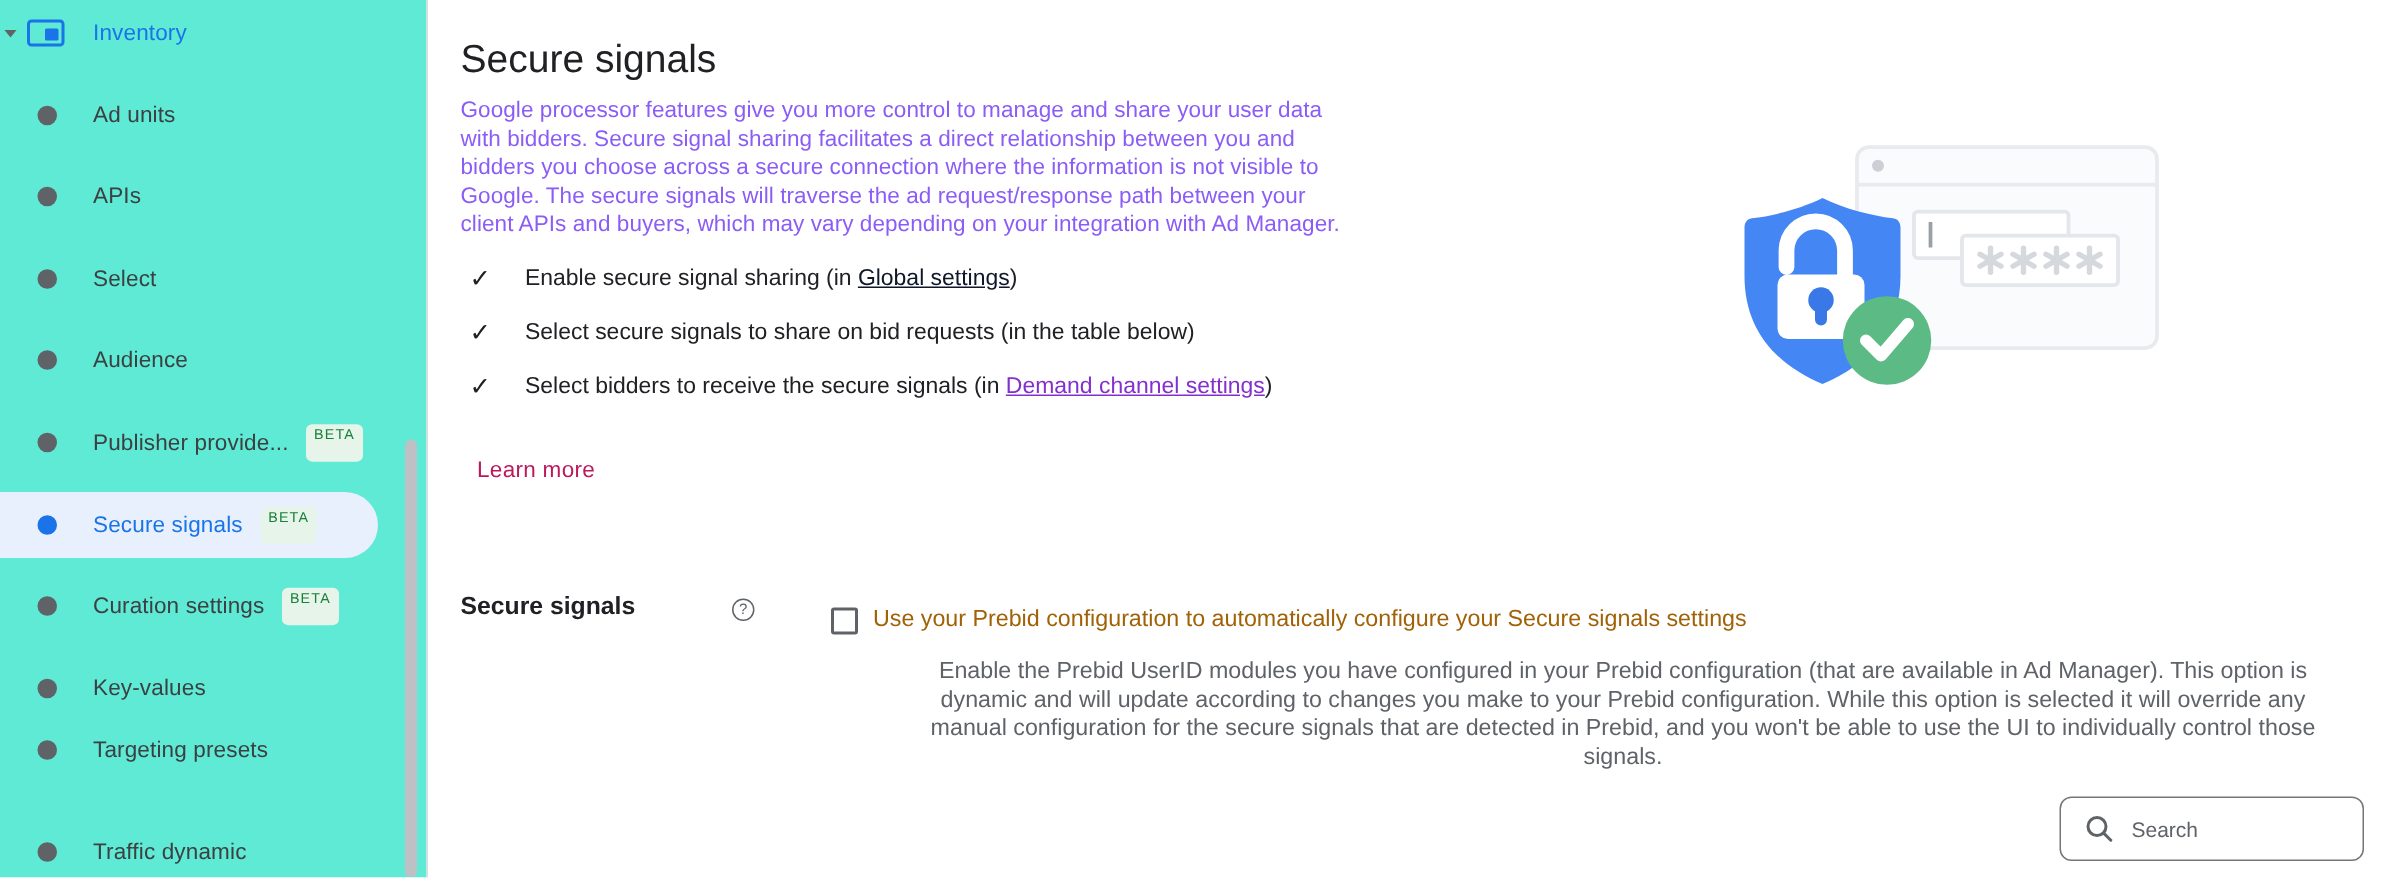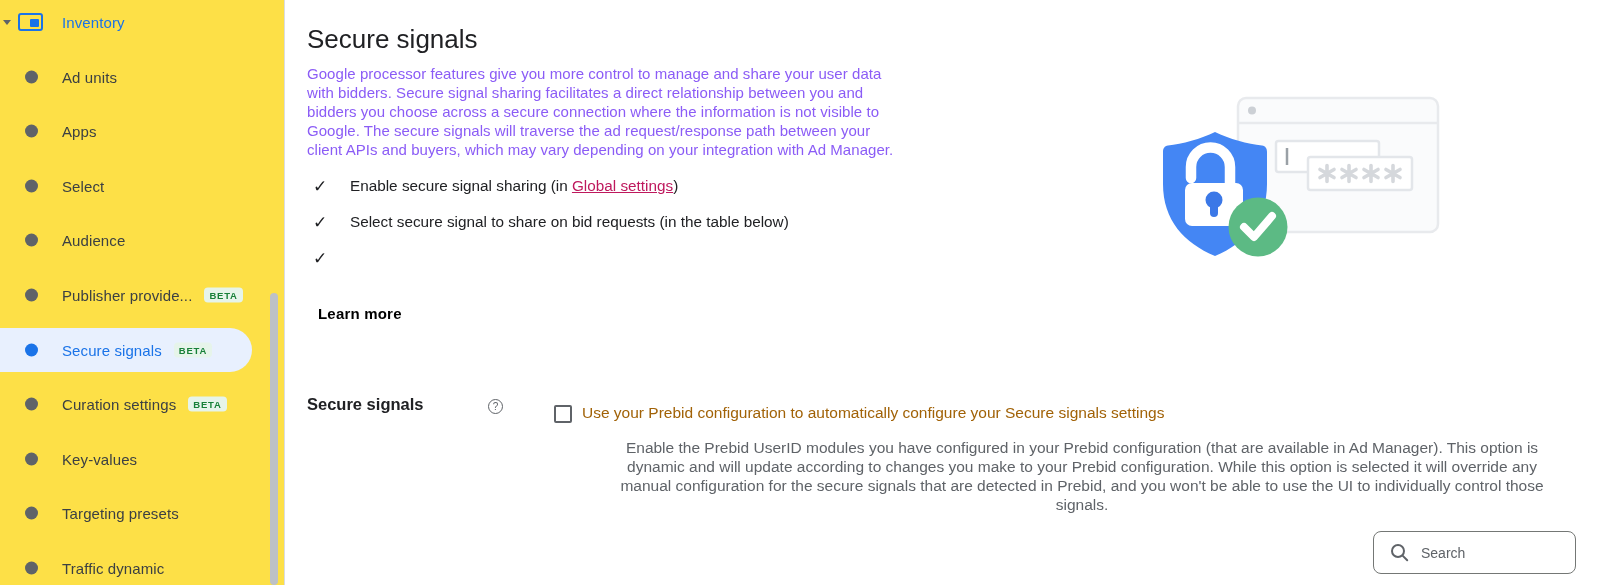--- a/index.html
+++ b/index.html
@@ -3,47 +3,47 @@
 <meta charset="utf-8">
 <style>
   * { margin:0; padding:0; box-sizing:border-box; }
   html,body { width:1600px; height:585px; }
   body {
     position:relative; overflow:hidden; background:#fff;
     font-family:"Liberation Sans","DejaVu Sans",sans-serif; color:#202124;
   }
 
   
-  .sidebar { position:absolute; left:0; top:0; width:285px; height:585px; background:#fde047; border-right:1px solid #dadce0; }
+  .sidebar { position:absolute; left:0; top:0; width:285px; height:585px; background:#5eead4; border-right:1px solid #dadce0; }
   .nav-row { position:absolute; left:0; width:284px; height:44px; cursor:pointer; }
   .nav-row.selected { width:252px; background:#e8f0fe; border-radius:0 22px 22px 0; }
   .nav-dot { position:absolute; left:25px; top:50%; transform:translateY(-50%); width:13px; height:13px; border-radius:50%; background:#5f6368; }
   .selected .nav-dot { background:#1a73e8; }
   .nav-content { position:absolute; left:62px; top:50%; transform:translateY(-50%); display:flex; align-items:center; gap:12px; white-space:nowrap; }
   .nav-label { font-size:15px; color:#3c4043; letter-spacing:.1px; }
   .selected .nav-label { color:#1a73e8; }
   .root-label { font-size:15px; color:#1a73e8; letter-spacing:.1px; }
-  .badge { font-size:9.5px; font-weight:700; letter-spacing:.8px; color:#188038; background:#e6f4ea; padding:3px 5px 2px 5px; border-radius:4px; line-height:1; }
+  .badge { font-size:9.5px; font-weight:400; letter-spacing:.8px; color:#188038; background:#e6f4ea; padding:3px 5px 12px 5px; border-radius:4px; line-height:1; }
   .expand-arrow { position:absolute; left:3px; top:50%; transform:translateY(-40%); width:0; height:0;
     border-left:4.5px solid transparent; border-right:4.5px solid transparent; border-top:5.5px solid #5f6368; }
   .inv-icon { position:absolute; left:18px; top:50%; transform:translateY(-50%); width:25px; height:18px;
     border:2px solid #1a73e8; border-radius:3px; }
   .inv-icon .inner { position:absolute; right:2px; top:3.5px; width:9px; height:8px; background:#1a73e8; border-radius:1px; }
   .scroll-thumb { position:absolute; left:270px; top:293px; width:8px; height:292px; background:#bdc1c6; border-radius:4px; }
 
   
   .page-title { position:absolute; left:307px; top:24px; font-size:26px; font-weight:400; color:#202124; letter-spacing:0; }
   .intro { position:absolute; left:307px; top:64px; width:660px; font-size:15px; line-height:19px; color:#8b5cf6; white-space:pre-line; letter-spacing:.05px; }
   .checklist { position:absolute; left:307px; top:168px; list-style:none; }
   .checklist li { display:flex; align-items:center; height:36px; font-size:15.3px; color:#202124; }
   .check-glyph { width:17px; margin-left:6px; margin-right:20px; font-size:17px; color:#202124; }
   .checklist a { text-decoration:underline; cursor:pointer; }
-  .link-blue { color:#be185d; }
+  .link-blue { color:#0f172a; }
   .link-purple { color:#8430ce; }
-  .learn-more { position:absolute; left:318px; top:305px; font-size:15px; font-weight:700; color:#000000; cursor:pointer; letter-spacing:.2px; }
+  .learn-more { position:absolute; left:318px; top:305px; font-size:15px; font-weight:400; color:#be185d; cursor:pointer; letter-spacing:.2px; }
 
   .section-label { position:absolute; left:307px; top:395px; font-size:16.5px; font-weight:700; color:#202124; }
   .help-icon { position:absolute; left:488px; top:399px; width:15px; height:15px; border:1.5px solid #5f6368; border-radius:50%;
     font-size:10px; color:#5f6368; display:flex; align-items:center; justify-content:center; cursor:pointer; }
   .checkbox { position:absolute; left:554px; top:405px; width:18px; height:18px; border:2px solid #5f6368; border-radius:2px; background:#fff; cursor:pointer; }
   .checkbox-label { position:absolute; left:582px; top:404px; font-size:15.5px; color:#a16207; cursor:pointer; }
   .checkbox-desc { position:absolute; left:582px; top:438px; width:1000px; font-size:15.5px; line-height:19px; color:#5f6368; white-space:pre-line;text-align:center; }
 
   
   .search-box { position:absolute; left:1373px; top:531px; width:203px; height:43px; border:1px solid #747775; border-radius:8px;
@@ -74,21 +74,21 @@
   <div class="nav-row" style="top:55px">
     <span class="nav-dot"></span>
     <span class="nav-content">
         <span class="nav-label">Ad units</span>
       </span>
   </div>
 
   <div class="nav-row" style="top:109px">
     <span class="nav-dot"></span>
     <span class="nav-content">
-        <span class="nav-label">Apps</span>
+        <span class="nav-label">APIs</span>
       </span>
   </div>
 
   <div class="nav-row" style="top:164px">
     <span class="nav-dot"></span>
     <span class="nav-content">
         <span class="nav-label">Select</span>
       </span>
   </div>
 
@@ -123,21 +123,21 @@
     </span>
   </div>
 
   <div class="nav-row" style="top:437px">
     <span class="nav-dot"></span>
     <span class="nav-content">
         <span class="nav-label">Key-values</span>
       </span>
   </div>
 
-  <div class="nav-row" style="top:491px">
+  <div class="nav-row" style="top:478px">
     <span class="nav-dot"></span>
     <span class="nav-content">
         <span class="nav-label">Targeting presets</span>
       </span>
   </div>
 
   <div class="nav-row" style="top:546px">
     <span class="nav-dot"></span>
     <span class="nav-content">
         <span class="nav-label">Traffic dynamic</span>
@@ -157,24 +157,25 @@
 Google. The secure signals will traverse the ad request/response path between your
 client APIs and buyers, which may vary depending on your integration with Ad Manager.</p>
 
   <ul class="checklist">
     <li>
       <span class="check-glyph">✓</span>
       <span><span>Enable secure signal sharing (in </span><a class="link-blue">Global settings</a><span>)</span></span>
     </li>
     <li>
       <span class="check-glyph">✓</span>
-      <span><span>Select secure signal to share on bid requests (in the table below)</span></span>
+      <span><span>Select secure signals to share on bid requests (in the table below)</span></span>
     </li>
     <li>
       <span class="check-glyph">✓</span>
+      <span><span>Select bidders to receive the secure signals (in </span><a class="link-purple">Demand channel settings</a><span>)</span></span>
     </li>
   </ul>
 
   <a class="learn-more">Learn more</a>
 
   <div class="section-label">Secure signals</div>
   <div class="help-icon">?</div>
 
   <div class="checkbox"></div>
   <div class="checkbox-label">Use your Prebid configuration to automatically configure your Secure signals settings</div>

